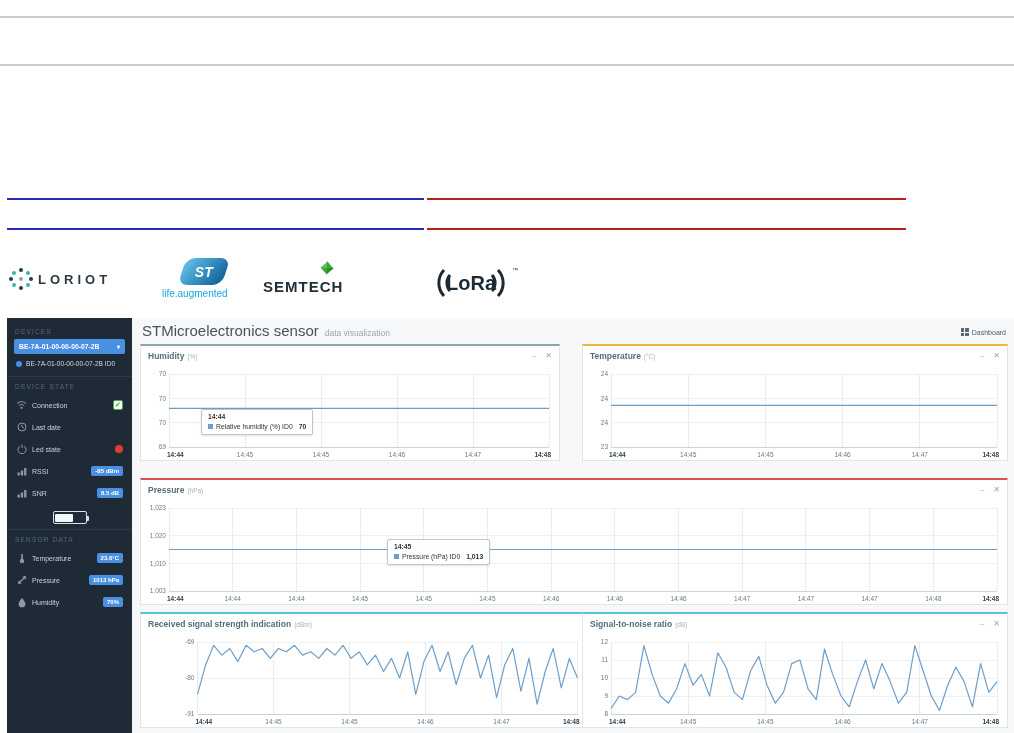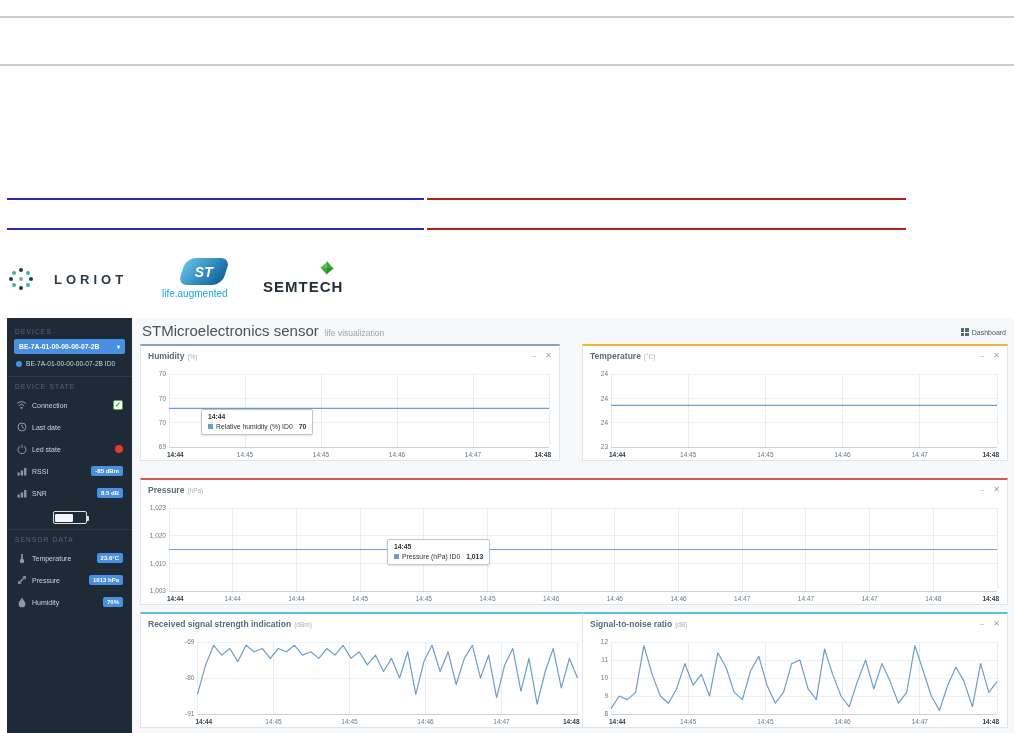--- a/index.html
+++ b/index.html
@@ -10,21 +10,21 @@
   
   .rule { position:absolute; height:2px; }
   .rule-gray-1 { left:0; top:16px; width:1014px; background:#c9cdd0; }
   .rule-gray-2 { left:0; top:64px; width:1014px; background:#c9cdd0; }
   .rule-blue-1 { left:7px;  top:198px; width:417px; background:#2a2ab4; }
   .rule-red-1  { left:427px; top:198px; width:479px; background:#b82020; }
   .rule-blue-2 { left:7px;  top:228px; width:417px; background:#2a2ab4; }
   .rule-red-2  { left:427px; top:228px; width:479px; background:#b82020; }
 
   
-  .logo-loriot { position:absolute; left:8px; top:266px; display:flex; align-items:center; gap:20px; }
+  .logo-loriot { position:absolute; left:8px; top:266px; display:flex; align-items:center; gap:4px; }
   .logo-loriot .txt { font-size:13px; font-weight:bold; letter-spacing:4px; color:#2b3a44; }
   .logo-st { position:absolute; left:162px; top:258px; width:76px; }
   .st-shield { margin-left:20px; width:44px; height:27px; transform:skewX(-18deg); border-radius:9px;
                background:linear-gradient(120deg,#64c2ec,#0d5c97); display:flex; align-items:center; justify-content:center; }
   .st-shield span { transform:skewX(18deg); color:#fff; font-weight:bold; font-style:italic; font-size:14px; }
   .st-tagline { margin-top:3px; color:#12a7e0; font-size:10px; }
   .logo-semtech { position:absolute; left:263px; top:262px; width:100px; }
   .semtech-pin { position:absolute; left:56px; top:-2px; }
   .semtech-txt { position:absolute; left:0; top:16px; font-size:15px; font-weight:bold; letter-spacing:1px; color:#222f38; }
   .logo-lora { position:absolute; left:428px; top:258px; }
@@ -120,20 +120,30 @@
   <div class="logo-semtech" style="height:40px;text-decoration:underline;">
     <svg class="semtech-pin" width="16" height="16" viewBox="0 0 16 16">
       <path d="M8 8 L8 1 L14 8 Z" fill="#3aaa35"></path>
       <path d="M8 8 L15 8 L8 14 Z" fill="#2e8b2a"></path>
       <path d="M8 8 L8 15 L2 8 Z" fill="#3aaa35"></path>
       <path d="M8 8 L1 8 L8 2 Z" fill="#5dbf58"></path>
     </svg>
     <span class="semtech-txt">SEMTECH</span>
   </div>
 
+  <div class="logo-lora">
+    <svg width="92" height="48" viewBox="0 0 92 48">
+      <path d="M16 12 A19 19 0 0 0 16 38" fill="none" stroke="#1c2a36" stroke-width="3"></path>
+      <path d="M22 17 A12 12 0 0 0 22 33" fill="none" stroke="#1c2a36" stroke-width="3"></path>
+      <path d="M70 12 A19 19 0 0 1 70 38" fill="none" stroke="#1c2a36" stroke-width="3"></path>
+      <path d="M64 17 A12 12 0 0 1 64 33" fill="none" stroke="#1c2a36" stroke-width="3"></path>
+      <text x="43" y="32" text-anchor="middle" font-size="20" font-weight="bold" fill="#1c2a36">LoRa</text>
+      <text x="84" y="14" font-size="6" fill="#1c2a36">™</text>
+    </svg>
+  </div>
 
   <div class="sidebar">
     <div class="sec-label">DEVICES</div>
 
     <div class="device-btn">
       <span>BE-7A-01-00-00-00-07-2B</span>
       <span class="caret">▾</span>
     </div>
 
     <div class="device-item">
@@ -239,21 +249,21 @@
           </svg>
       </span>
       <span>Humidity</span>
       <span class="badge">70%</span>
     </div>
   </div>
 
   <div class="main-bg"></div>
 
   <div class="main-title">
-    <span>STMicroelectronics sensor</span><span class="sub">life visualization</span>
+    <span>STMicroelectronics sensor</span><span class="sub">data visualization</span>
   </div>
 
   <div class="dashboard-btn">
     <span class="grid-ic">
         <i></i>
         <i></i>
         <i></i>
         <i></i>
       </span>
     <span>Dashboard</span>

